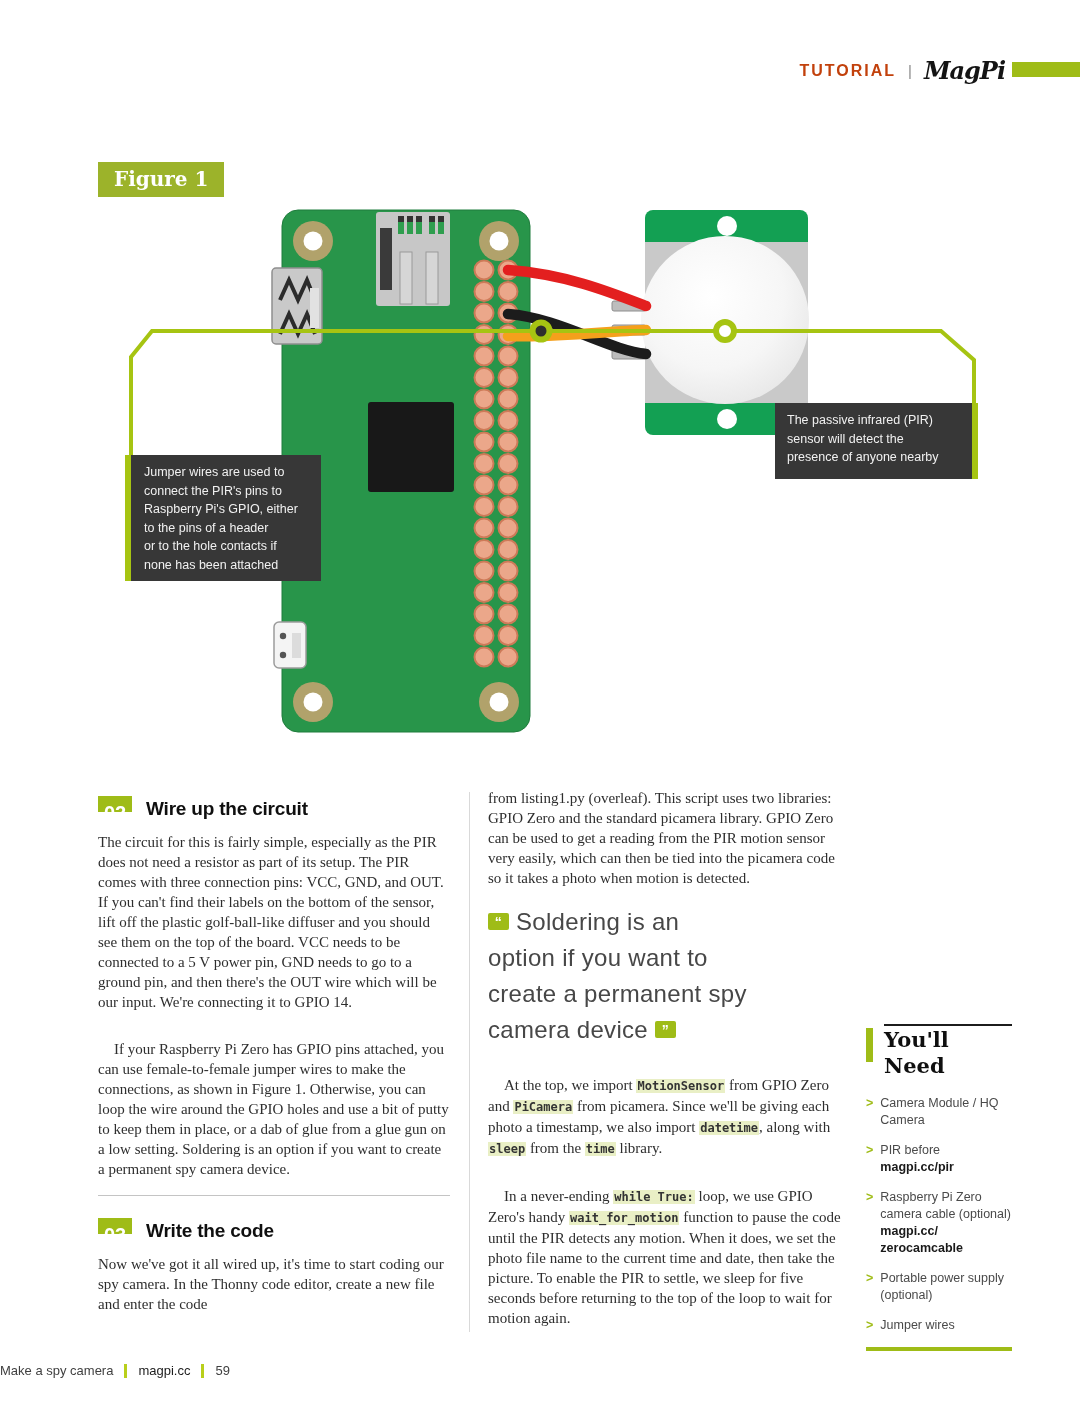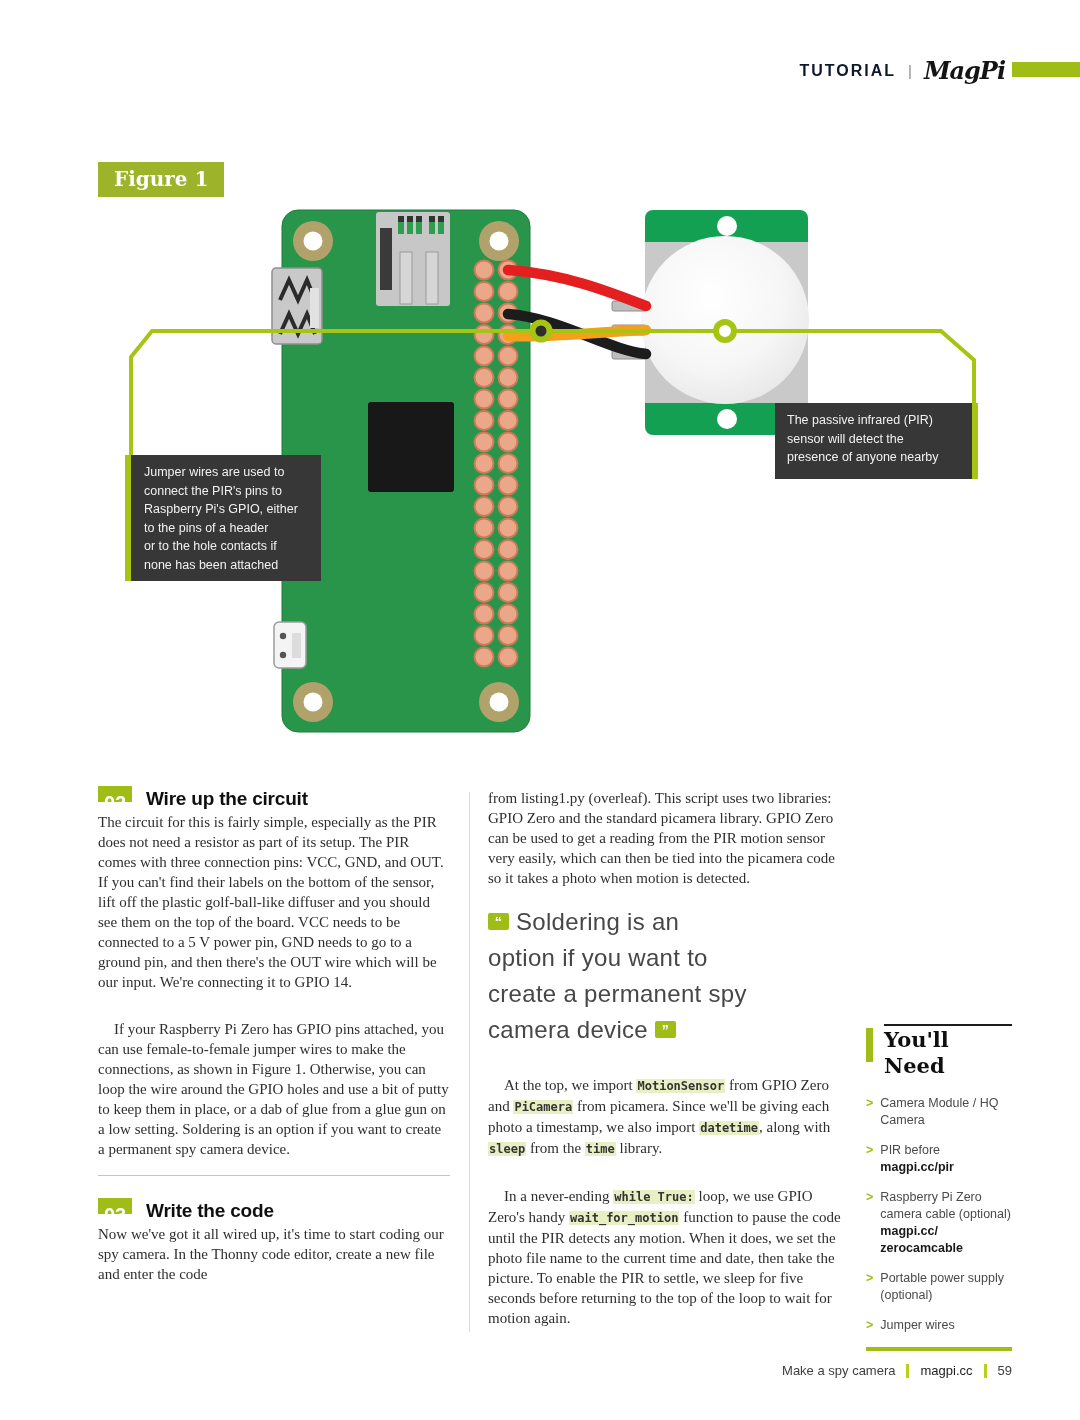--- a/index.html
+++ b/index.html
@@ -3,21 +3,21 @@
 <meta charset="utf-8">
 <style>
   html,body{margin:0;padding:0;background:#e8e8e8;}
   .page{position:relative;width:1080px;height:1420px;background:#ffffff;overflow:hidden;
         font-family:"Liberation Serif",serif;}
   .page *{box-sizing:border-box;}
 
   
   .kicker-row{position:absolute;top:56px;left:0;width:1005px;display:flex;
               justify-content:flex-end;align-items:center;gap:12px;}
-  .kicker{font:bold 16px "Liberation Sans",sans-serif;letter-spacing:2px;color:#0f172a;}
+  .kicker{font:bold 16px "Liberation Sans",sans-serif;letter-spacing:2px;color:#c2410c;}
   .kicker-sep{font:15px "Liberation Sans",sans-serif;color:#8a8a8a;}
   .magpi-logo{font:bold italic 24px "DejaVu Serif",serif;color:#141414;letter-spacing:-1px;}
   .kicker-bar{position:absolute;top:62px;left:1012px;width:68px;height:15px;background:#9fbc17;}
 
   
   .figure-badge{position:absolute;left:98px;top:162px;height:35px;padding:0 16px;background:#9cb32a;
                 color:#fff;font:bold 20px/35px "DejaVu Serif",serif;}
 
   
   .diagram{position:absolute;left:0;top:150px;width:1080px;height:610px;}
@@ -28,21 +28,21 @@
   .callout-right{left:775px;top:403px;width:203px;height:76px;
                  border-right:6px solid #a6c412;padding:8px 6px 8px 12px;}
 
   
   .col-left{position:absolute;left:98px;top:786px;width:352px;}
   .col-right{position:absolute;left:488px;top:788px;width:354px;}
   .col-divider{position:absolute;left:469px;top:792px;width:1px;height:540px;background:#d9d9d9;}
 
   .step-num{float:left;width:34px;height:16px;background:#9fbc17;color:#fff;
             font:bold 20px/34px "Liberation Sans",sans-serif;text-align:center;margin-right:14px;}
-  .step-title{font:bold 19px/26px "Liberation Sans",sans-serif;color:#0f0f0f;margin:0;letter-spacing:-0.2px;}
+  .step-title{font:bold 19px/26px "Liberation Sans",sans-serif;color:#0f0f0f;margin:10px;letter-spacing:-0.2px;}
   .body-p{font:15px/20px "Liberation Serif",serif;color:#2e2e2e;margin:0;}
   .indent{text-indent:16px;margin-top:27px;}
   .b{font-weight:normal;}
   .code{font-family:"DejaVu Sans Mono",monospace;font-size:12px;background:#e9efc5;color:#333;padding:0 1px;font-weight:bold;}
   .section-rule{height:1px;background:#c4c4c4;margin:16px 0 22px;}
 
   .quote{font:24px/36px "Liberation Sans",sans-serif;color:#474747;letter-spacing:0.3px;
          margin:16px 0 14px;white-space:pre-line;}
   .qmark{display:inline-block;background:#9fbc17;color:#fff;width:21px;height:17px;border-radius:2px;
          font:bold 14px/19px "Liberation Sans",sans-serif;text-align:center;vertical-align:3px;}
@@ -53,21 +53,21 @@
   .need{position:absolute;left:866px;top:1022px;width:146px;}
   .need-topline{position:absolute;left:18px;top:2px;width:128px;height:2px;background:#1c1c1c;}
   .need-bar{position:absolute;left:0;top:6px;width:7px;height:34px;background:#9fbc17;}
   .need-title{margin:5px 0 16px 18px;font:bold 21px/26px "DejaVu Serif",serif;color:#0f0f0f;}
   .need-item{display:flex;gap:7px;margin-bottom:13px;font:12.5px/17px "Liberation Sans",sans-serif;color:#4a4a4a;}
   .need-chev{color:#9fbc17;font-weight:bold;flex:0 0 auto;}
   .need-link{font-weight:bold;color:#1a1a1a;}
   .need-bottomline{width:146px;height:4px;background:#9fbc17;margin-top:6px;}
 
   
-  .footer{position:absolute;top:1363px;left:0;width:1012px;display:flex;justify-content:flex-end;
+  .footer{position:absolute;top:1363px;left:0;width:1012px;display:flex;
           align-items:center;gap:11px;font:13px "Liberation Sans",sans-serif;color:#3f3f3f;}
   .fsep{width:3px;height:14px;background:#b9cf1b;}
   .fsite{color:#1c1c1c;}
 </style>
 </head>
 <body>
 
 <div class="page">
 
   <div class="kicker-row">

